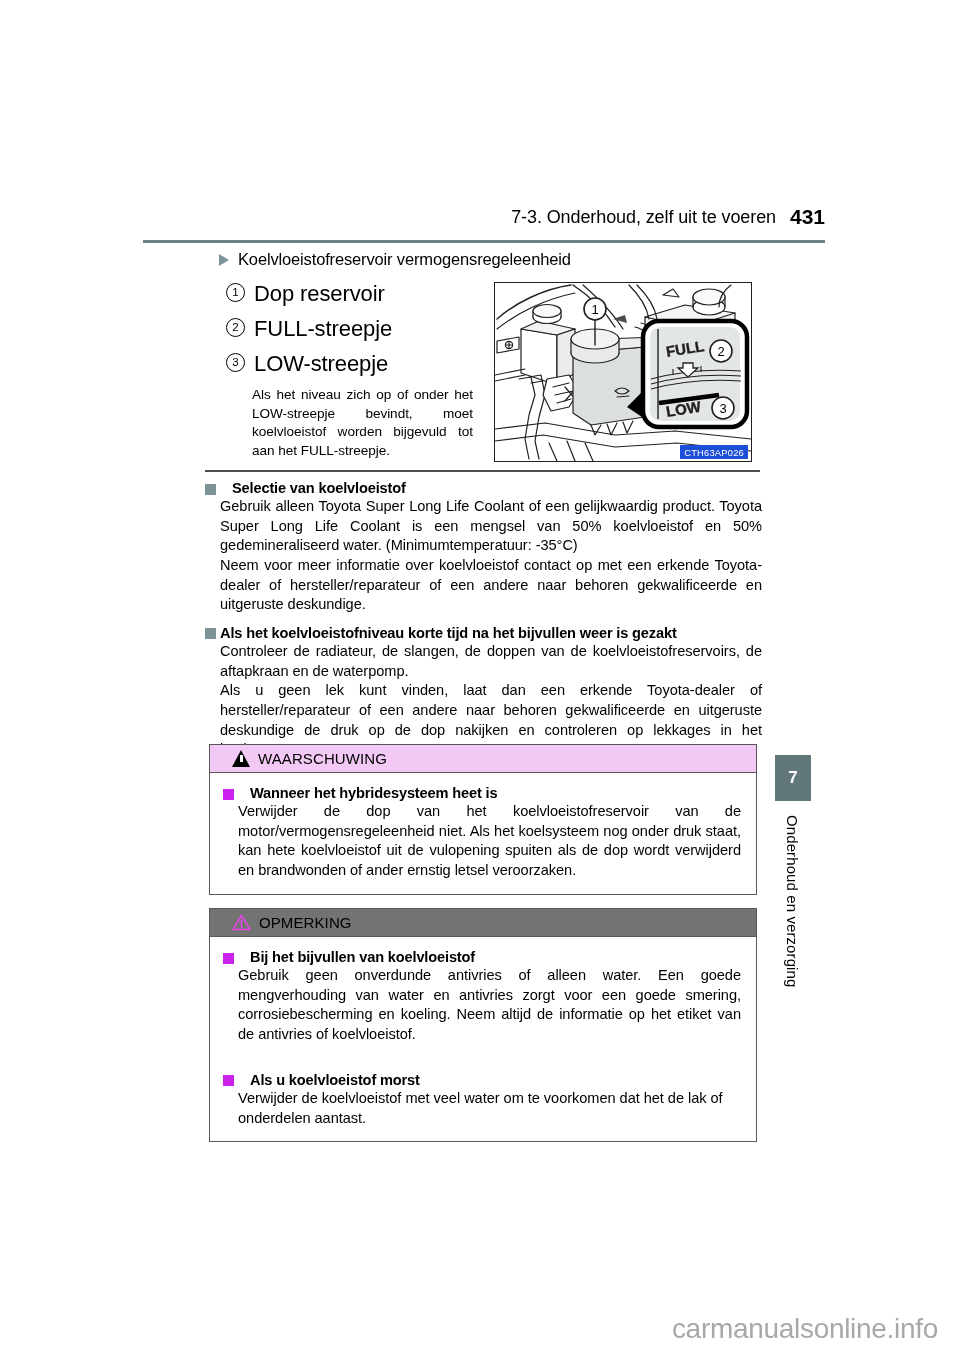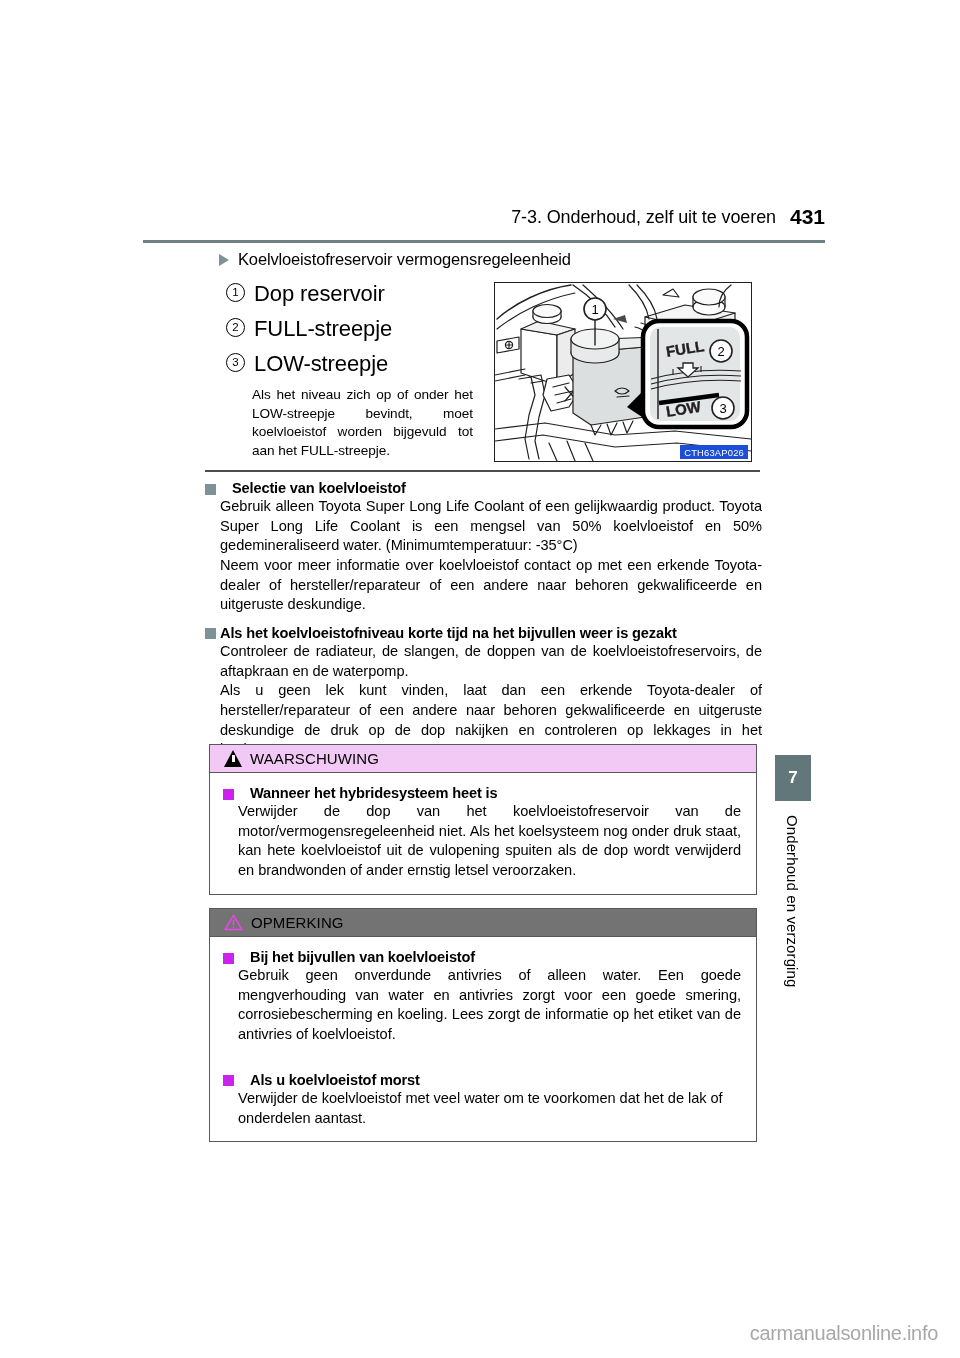--- a/index.html
+++ b/index.html
@@ -180,21 +180,21 @@
   .alert-box {
     position: absolute;
     border: 1.3px solid #585858;
     box-sizing: border-box;
     background: #fff;
   }
   .alert-head {
     display: flex;
     align-items: center;
     gap: 8px;
-    padding: 5px 0 5px 14px;
+    padding: 5px 0 5px 22px;
     border-bottom: 1.3px solid #585858;
     font-size: 15px;
     letter-spacing: 0.1px;
   }
   .alert-head.warn { background: #f2c9f5; }
   .alert-head.note { background: #737373; }
   .alert-body {
     padding: 11px 15px 13px 13px;
   }
   .tri-warn-filled {
@@ -247,21 +247,21 @@
     text-orientation: mixed;
     white-space: nowrap;
     color: #000;
   }
 
   
   .watermark {
     position: absolute;
     right: 22px;
     bottom: 13px;
-    font-size: 20px;
+    font-size: 28px;
     color: #a8a8a8;
     letter-spacing: -0.3px;
   }
 </style>
 </head>
 <body>
 
 <div class="page-header">
   <span class="header-title">7-3. Onderhoud, zelf uit te voeren</span>
   <span class="header-pageno">431</span>
@@ -432,21 +432,21 @@
       </svg>
     </span>
     <span>OPMERKING</span>
   </div>
   <div class="alert-body">
     <div class="alert-group">
       <div class="sq-head">
         <span class="sq-marker magenta"></span>
         <span class="sq-head-text">Bij het bijvullen van koelvloeistof</span>
       </div>
-      <div class="para">Gebruik geen onverdunde antivries of alleen water. Een goede mengverhouding van water en antivries zorgt voor een goede smering, corrosiebescherming en koeling. Lees zorgt de informatie op het etiket van de antivries of koelvloeistof.</div>
+      <div class="para">Gebruik geen onverdunde antivries of alleen water. Een goede mengverhouding van water en antivries zorgt voor een goede smering, corrosiebescherming en koeling. Neem altijd de informatie op het etiket van de antivries of koelvloeistof.</div>
     </div>
     <div class="alert-group">
       <div class="sq-head">
         <span class="sq-marker magenta"></span>
         <span class="sq-head-text">Als u koelvloeistof morst</span>
       </div>
       <div class="para last-left">Verwijder de koelvloeistof met veel water om te voorkomen dat het de lak of onderdelen aantast.</div>
     </div>
   </div>
 </div>

